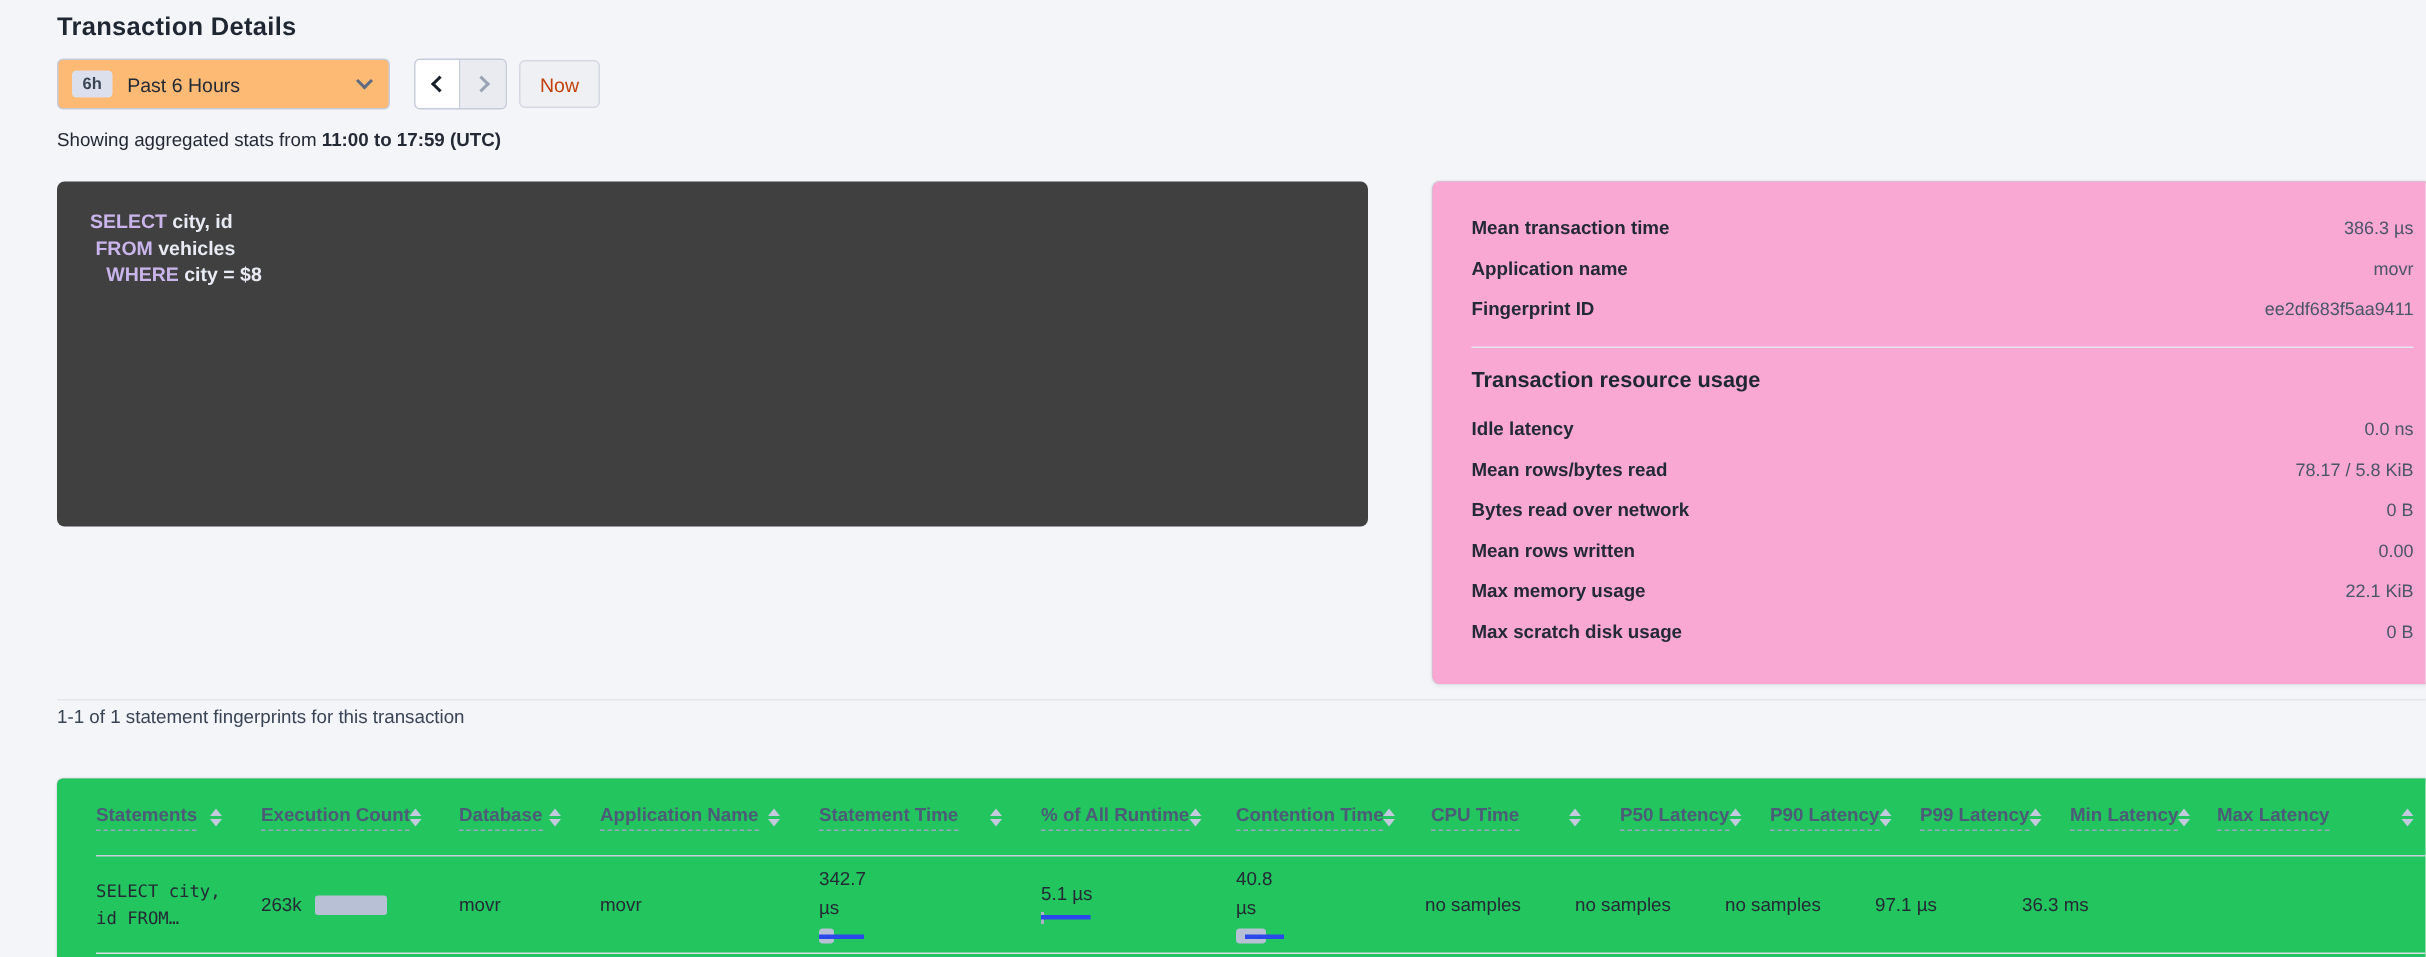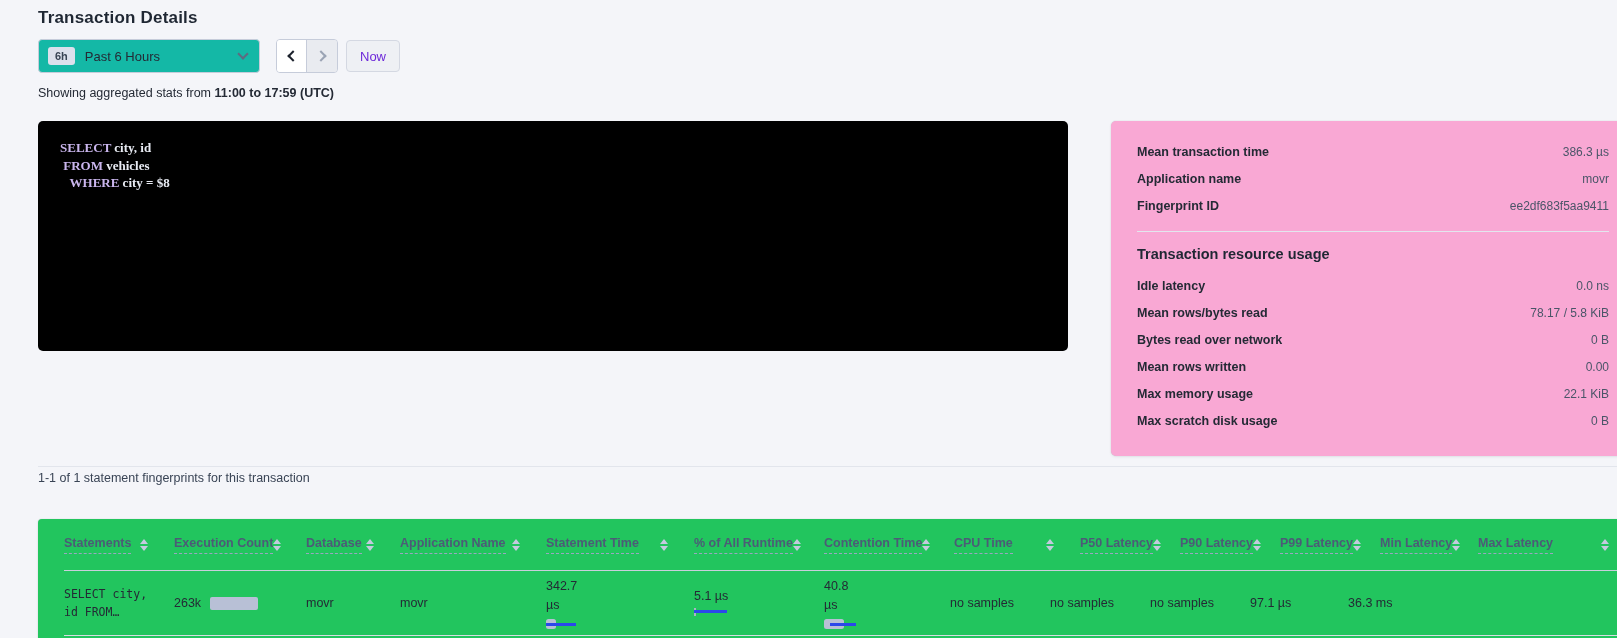--- a/index.html
+++ b/index.html
@@ -7,48 +7,48 @@
   body {
     font-family:"Liberation Sans","DejaVu Sans",sans-serif;
     background:#f4f5f9; color:#242a35; overflow:hidden;
   }
   .page { position:relative; width:1617px; height:638px; padding:8px 10px 0;margin-left:28px; }
 
   
   .page-title { font-size:17px; font-weight:700; color:#1f2733; letter-spacing:.2px; }
   .controls-row { display:flex; align-items:center; margin-top:11px; height:34px; }
   .time-picker {
-    width:222px; height:34px; background:#14b8a6; border:1px solid #c6ccda; border-radius:4px;
+    width:222px; height:34px; background:#fdba74; border:1px solid #c6ccda; border-radius:4px;
     display:flex; align-items:center; padding:0 12px 0 9px; cursor:pointer;
   }
   .tp-badge {
     background:#dce0ec; color:#394455; font-size:11px; font-weight:700;
     border-radius:3px; padding:3px 7px; margin-right:10px;
   }
   .tp-label { font-size:13px; color:#242a35; flex:1; }
   .chev { display:inline-block; width:8px; height:8px; border-right:2px solid #5f6b80; border-bottom:2px solid #5f6b80; }
   .chev-down { transform:rotate(45deg); margin-top:-4px; }
   .arrow-group { display:flex; margin-left:16px; border:1px solid #c6ccda; border-radius:4px; overflow:hidden; height:34px; }
   .arrow { width:30px; height:32px; border:none; display:flex; align-items:center; justify-content:center; cursor:pointer; }
   .arrow.prev { background:#fff; border-right:1px solid #c6ccda; }
   .arrow.next { background:#e9ebf0; }
   .chev-left  { transform:rotate(135deg); border-color:#1b212c; margin-left:3px; }
   .chev-right { transform:rotate(-45deg); border-color:#9aa3b4; margin-right:3px; }
   .now-btn {
     margin-left:8px; height:32px; padding:0 13px; background:#eef0f4; border:1px solid #d4d8e2;
-    border-radius:4px; color:#6d28d9; font-size:13px; font-family:inherit; cursor:pointer;
+    border-radius:4px; color:#c2410c; font-size:13px; font-family:inherit; cursor:pointer;
   }
   .stats-line { margin-top:13px; font-size:12.5px; color:#242a35; }
   .stats-line b { font-weight:700; }
 
   
   .main-row { display:flex; align-items:flex-start; margin-top:21px; }
   .sql-card {
-    width:1030px; height:230px; background:#000000; border-radius:5px;
-    padding:18px 22px; font-family:Liberation Serif, serif;
+    width:874px; height:230px; background:#404040; border-radius:5px;
+    padding:18px 22px; font-family:Liberation Sans, sans-serif;
     font-size:13px; font-weight:700; line-height:17.5px; color:#e8ebf3; white-space:pre;
   }
   .sql-kw { color:#c9b5ec; }
   .details-card {
     margin-left:43px; flex:1; background:#f9a8d4; border-radius:5px;
     box-shadow:0 0 1px rgba(40,50,70,.25), 0 1px 3px rgba(40,50,70,.08);
     padding:17px 26px 22px;
   }
   .kv-row { display:flex; justify-content:space-between; align-items:baseline; padding:6.5px 0; }
   .kv-label { font-size:12.5px; font-weight:700; color:#242a35; }

